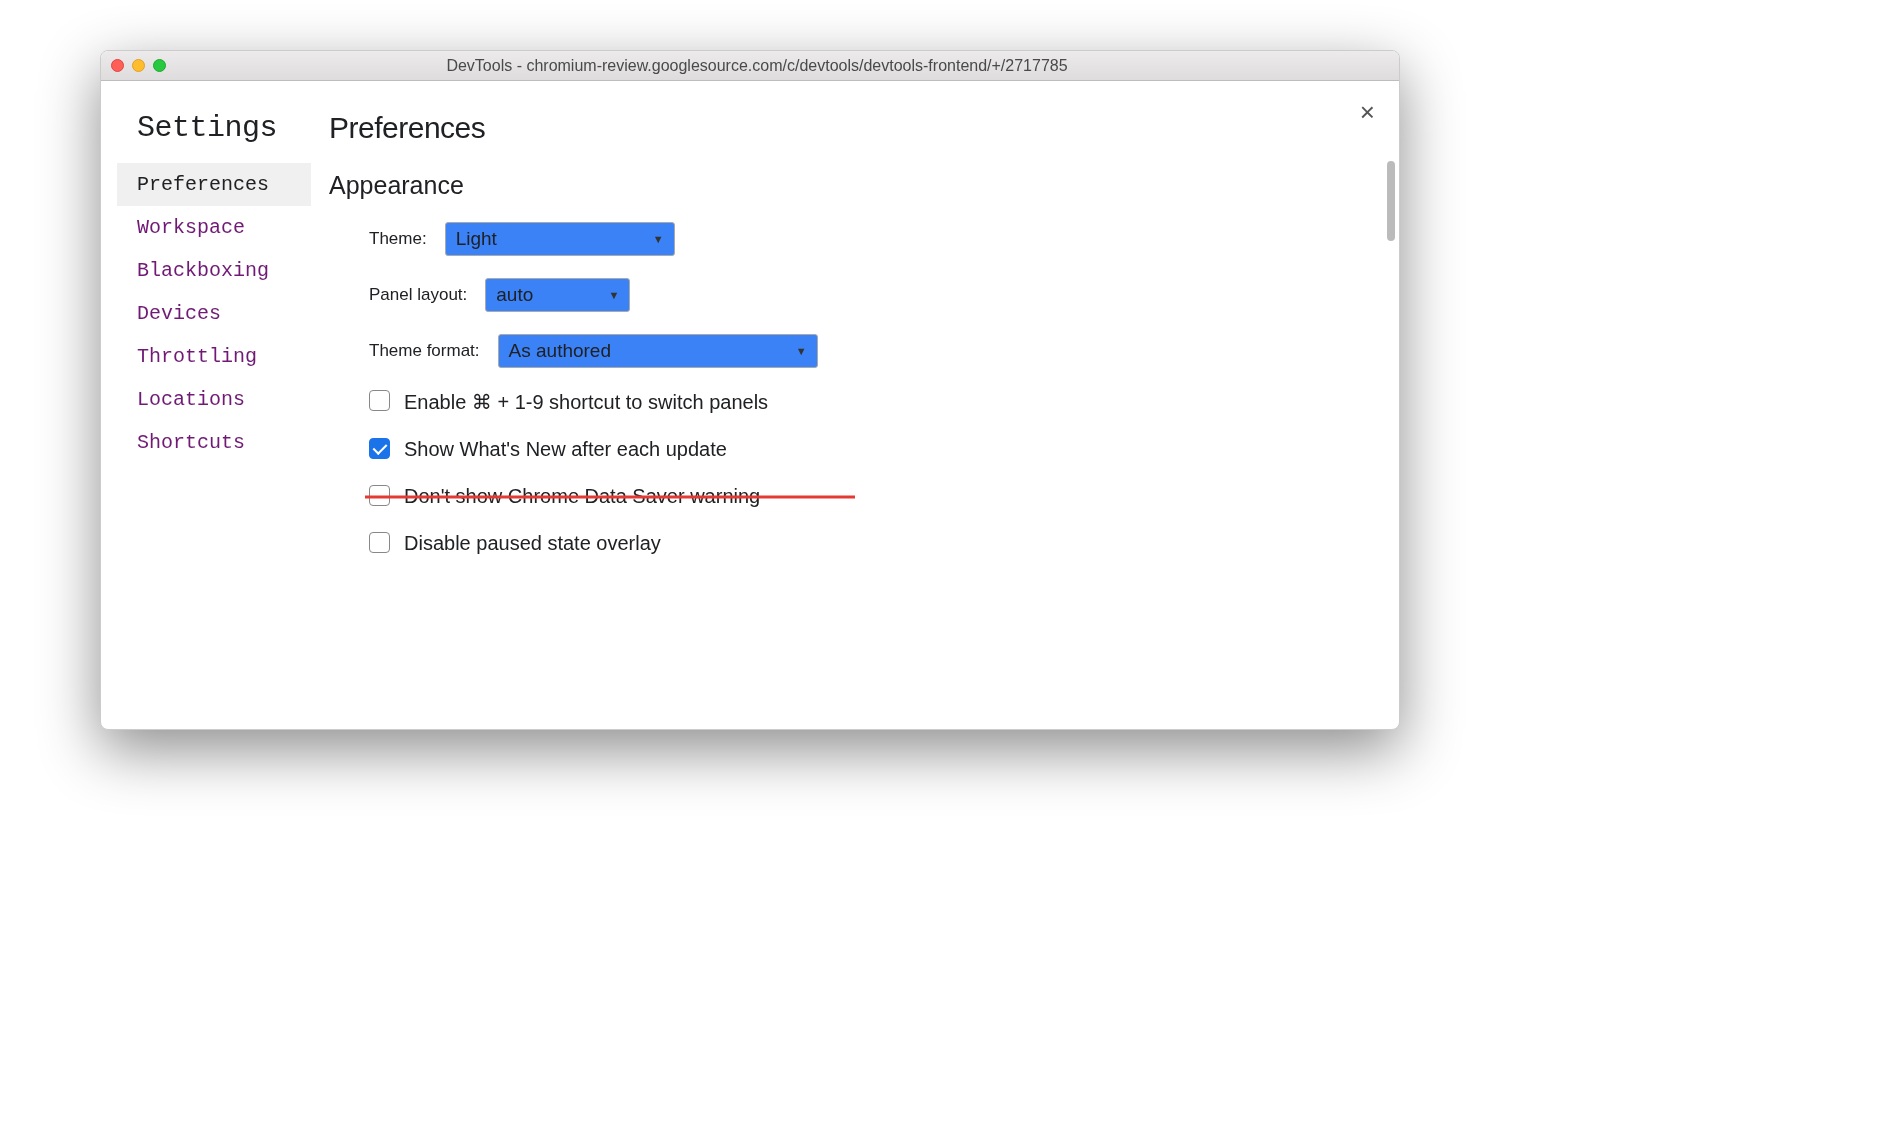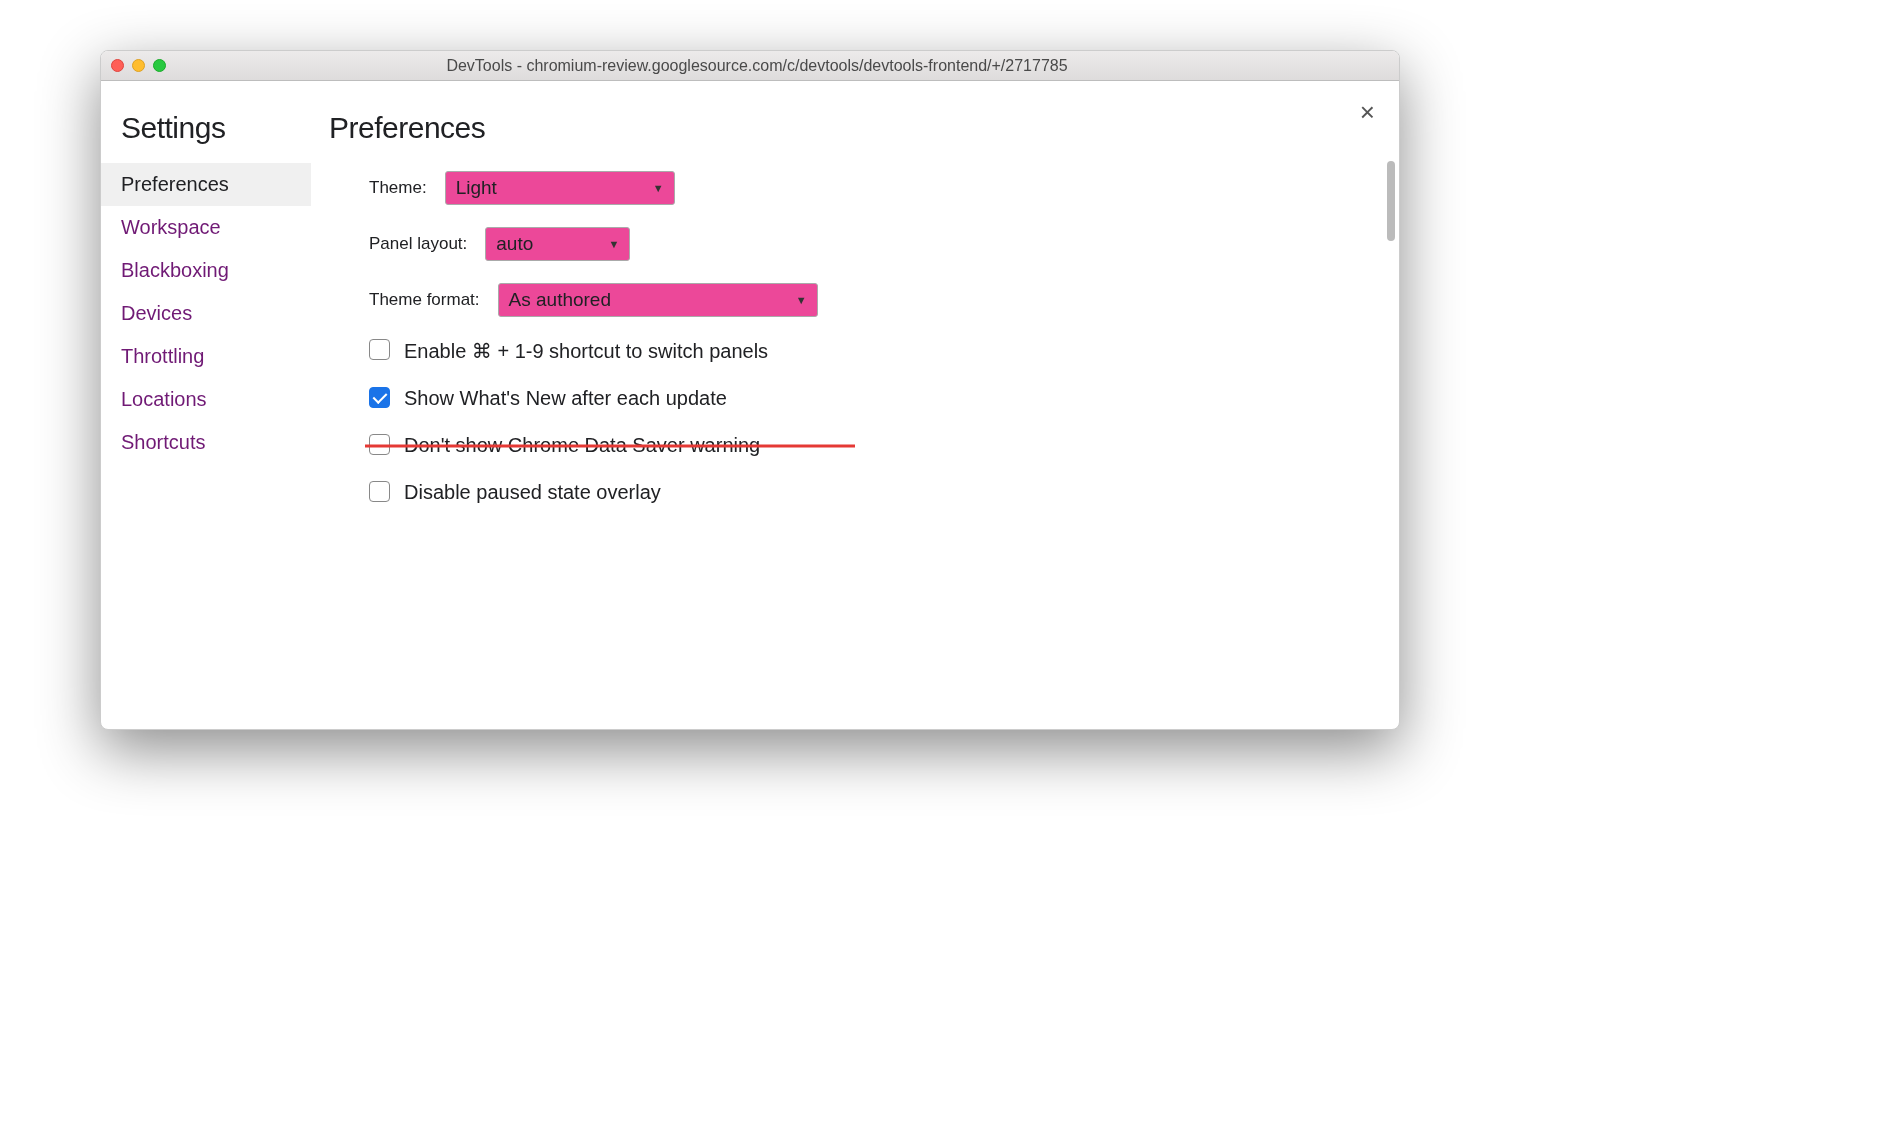--- a/index.html
+++ b/index.html
@@ -62,22 +62,23 @@
     top: 18px;
     right: 24px;
     font-size: 26px;
     color: #555;
     cursor: pointer;
     line-height: 1;
     font-weight: 300;
   }
   .sidebar {
     width: 210px;
-    padding: 20px 0 0 0;
+    padding: 20px 0 0 16px;
     flex-shrink: 0;
+    font-family: Liberation Mono, monospace;
   }
   .sidebar-title {
     font-size: 30px;
     color: #202124;
     padding: 10px 0 10px 20px;
     font-weight: 400;
     letter-spacing: -0.5px;
   }
   .nav {
     margin-top: 8px;
@@ -118,21 +119,21 @@
     margin-bottom: 22px;
     padding-left: 40px;
   }
   .row-label {
     font-size: 17px;
     color: #202124;
     margin-right: 18px;
   }
   .select {
     border: 1px solid #aaa;
-    background: #ec4899;
+    background: #3b82f6;
     border-radius: 3px;
     padding: 5px 10px;
     font-size: 19px;
     display: flex;
     align-items: center;
     justify-content: space-between;
     cursor: pointer;
     color: #202124;
   }
   .select .caret {
@@ -220,20 +221,21 @@
         <div class="nav-item">Blackboxing</div>
         <div class="nav-item">Devices</div>
         <div class="nav-item">Throttling</div>
         <div class="nav-item">Locations</div>
         <div class="nav-item">Shortcuts</div>
       </div>
     </div>
 
     <div class="main">
       <div class="main-title">Preferences</div>
+      <div class="section-title">Appearance</div>
 
       <div class="row">
         <span class="row-label">Theme:</span>
         <div class="select" style="width:230px">
           <span>Light</span>
           <span class="caret">▼</span>
         </div>
       </div>
 
       <div class="row">

